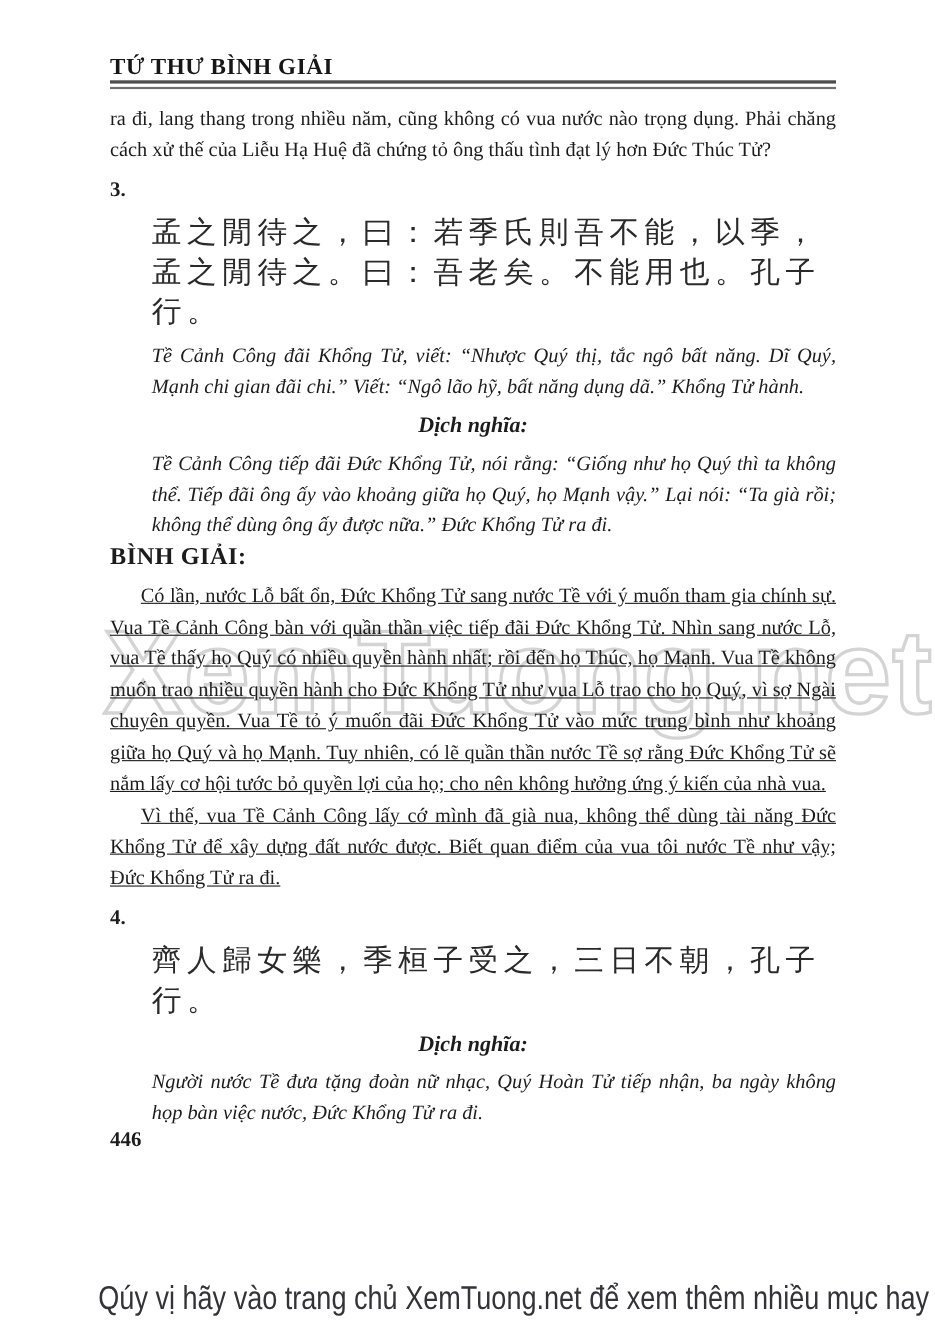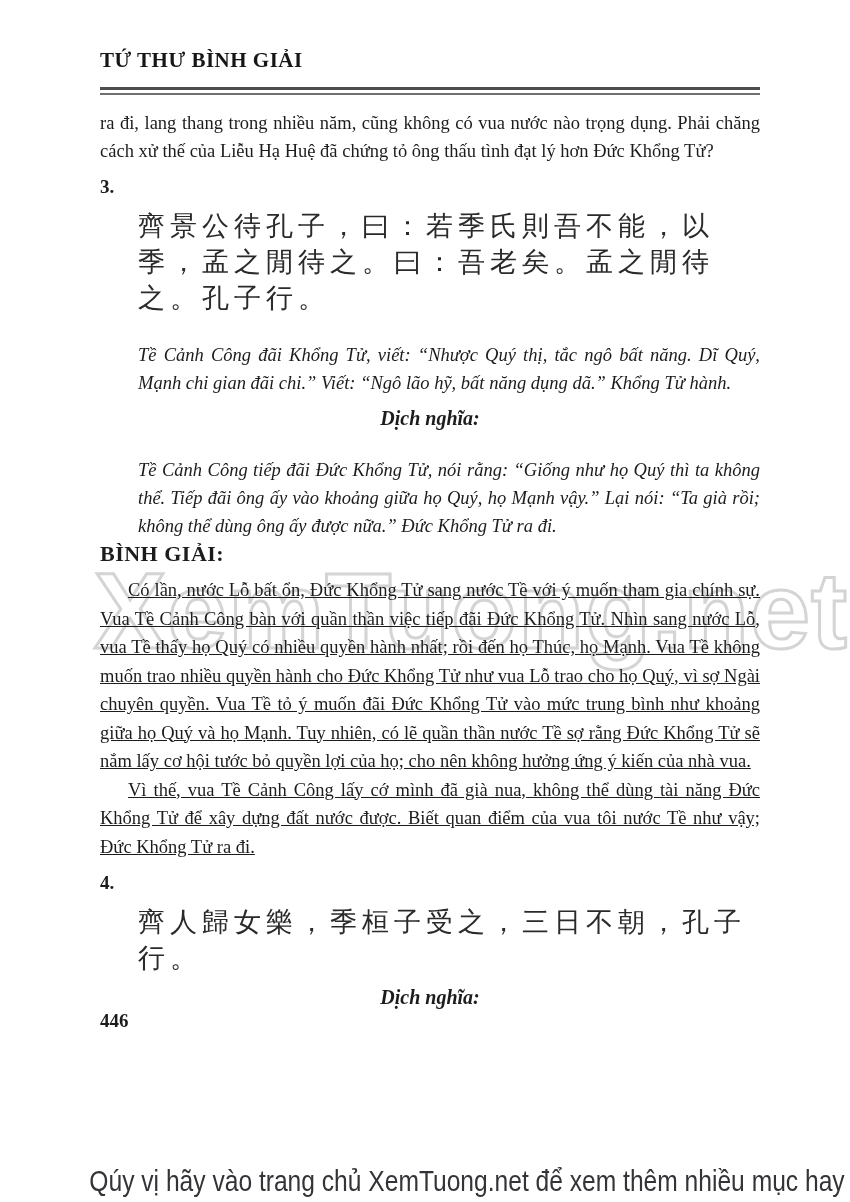--- a/index.html
+++ b/index.html
@@ -26,21 +26,21 @@
     user-select:none;
   }
   .content{
     position:relative;z-index:1;
     padding:48px 90px 0 100px;
   }
   .running-head{
     font-size:21px;font-weight:bold;
     letter-spacing:0.5px;
     color:#161616;
-    margin-bottom:14px;
+    margin-bottom:0;
   }
   .head-rule{
     height:3px;
     border-top:3px solid #4e4e4e;
     border-bottom:2px solid #6f6f6f;
     margin-bottom:14px;
   }
   p{margin:0;}
   .body{
     font-size:18.5px;line-height:28px;
@@ -54,21 +54,21 @@
   }
   .chinese{
     margin-top:10px;
     margin-left:38px;
     font-size:27px;line-height:36px;
     letter-spacing:5px;
     color:#2a2a2a;
     font-family:"DejaVu Serif","Liberation Serif",serif;
   }
   .translit{
-    margin-top:25px;
+    margin-top:8px;
     margin-left:38px;
     font-style:italic;
     font-size:18.5px;line-height:28px;
     text-align:justify;
   }
   .dich-label{
     margin-top:8px;
     font-weight:bold;font-style:italic;
     font-size:20px;line-height:26px;text-align:center;
   }
@@ -103,36 +103,37 @@
 
 <div class="page">
 
   <div class="watermark">XemTuong.net</div>
 
   <div class="content">
 
     <div class="running-head">TỨ THƯ BÌNH GIẢI</div>
     <div class="head-rule"></div>
 
-    <p class="body">ra đi, lang thang trong nhiều năm, cũng không có vua nước nào trọng dụng. Phải chăng cách xử thế của Liễu Hạ Huệ đã chứng tỏ ông thấu tình đạt lý hơn Đức Khổng Tử?</p>
+    <p class="body">ra đi, lang thang trong nhiều năm, cũng không có vua nước nào trọng dụng. Phải chăng cách xử thế của Liễu Hạ Huệ đã chứng tỏ ông thấu tình đạt lý hơn Đức Thúc Tử?</p>
 
     <div class="sec-num">3.</div>
-    <p class="chinese">齊景公待孔子，曰：若季氏則吾不能，以季，孟之閒待之。曰：吾老矣。孟之閒待之。孔子行。</p>
+    <p class="chinese">孟之閒待之，曰：若季氏則吾不能，以季，孟之閒待之。曰：吾老矣。不能用也。孔子行。</p>
     <p class="translit">Tề Cảnh Công đãi Khổng Tử, viết: “Nhược Quý thị, tắc ngô bất năng. Dĩ Quý, Mạnh chi gian đãi chi.” Viết: “Ngô lão hỹ, bất năng dụng dã.” Khổng Tử hành.</p>
     <div class="dich-label">Dịch nghĩa:</div>
     <p class="translit">Tề Cảnh Công tiếp đãi Đức Khổng Tử, nói rằng: “Giống như họ Quý thì ta không thể. Tiếp đãi ông ấy vào khoảng giữa họ Quý, họ Mạnh vậy.” Lại nói: “Ta già rồi; không thể dùng ông ấy được nữa.” Đức Khổng Tử ra đi.</p>
     <div class="binh-label">BÌNH GIẢI:</div>
     <div class="commentary-wrap">
       <p class="body indent c2">Có lần, nước Lỗ bất ổn, Đức Khổng Tử sang nước Tề với ý muốn tham gia chính sự. Vua Tề Cảnh Công bàn với quần thần việc tiếp đãi Đức Khổng Tử. Nhìn sang nước Lỗ, vua Tề thấy họ Quý có nhiều quyền hành nhất; rồi đến họ Thúc, họ Mạnh. Vua Tề không muốn trao nhiều quyền hành cho Đức Khổng Tử như vua Lỗ trao cho họ Quý, vì sợ Ngài chuyên quyền. Vua Tề tỏ ý muốn đãi Đức Khổng Tử vào mức trung bình như khoảng giữa họ Quý và họ Mạnh. Tuy nhiên, có lẽ quần thần nước Tề sợ rằng Đức Khổng Tử sẽ nắm lấy cơ hội tước bỏ quyền lợi của họ; cho nên không hưởng ứng ý kiến của nhà vua.</p>
       <p class="body indent c2">Vì thế, vua Tề Cảnh Công lấy cớ mình đã già nua, không thể dùng tài năng Đức Khổng Tử để xây dựng đất nước được. Biết quan điểm của vua tôi nước Tề như vậy; Đức Khổng Tử ra đi.</p>
     </div>
 
     <div class="sec-num">4.</div>
     <p class="chinese">齊人歸女樂，季桓子受之，三日不朝，孔子行。</p>
     <div class="dich-label">Dịch nghĩa:</div>
+    <p class="translit">Người nước Tề đưa tặng đoàn nữ nhạc, Quý Hoàn Tử tiếp nhận, ba ngày không họp bàn việc nước, Đức Khổng Tử ra đi.</p>
 
     <div class="page-num">446</div>
   </div>
 
   <div class="footer">
     <span>Qúy vị hãy vào trang chủ XemTuong.net để xem thêm nhiều mục hay khác</span>
   </div>
 
 </div>
 

